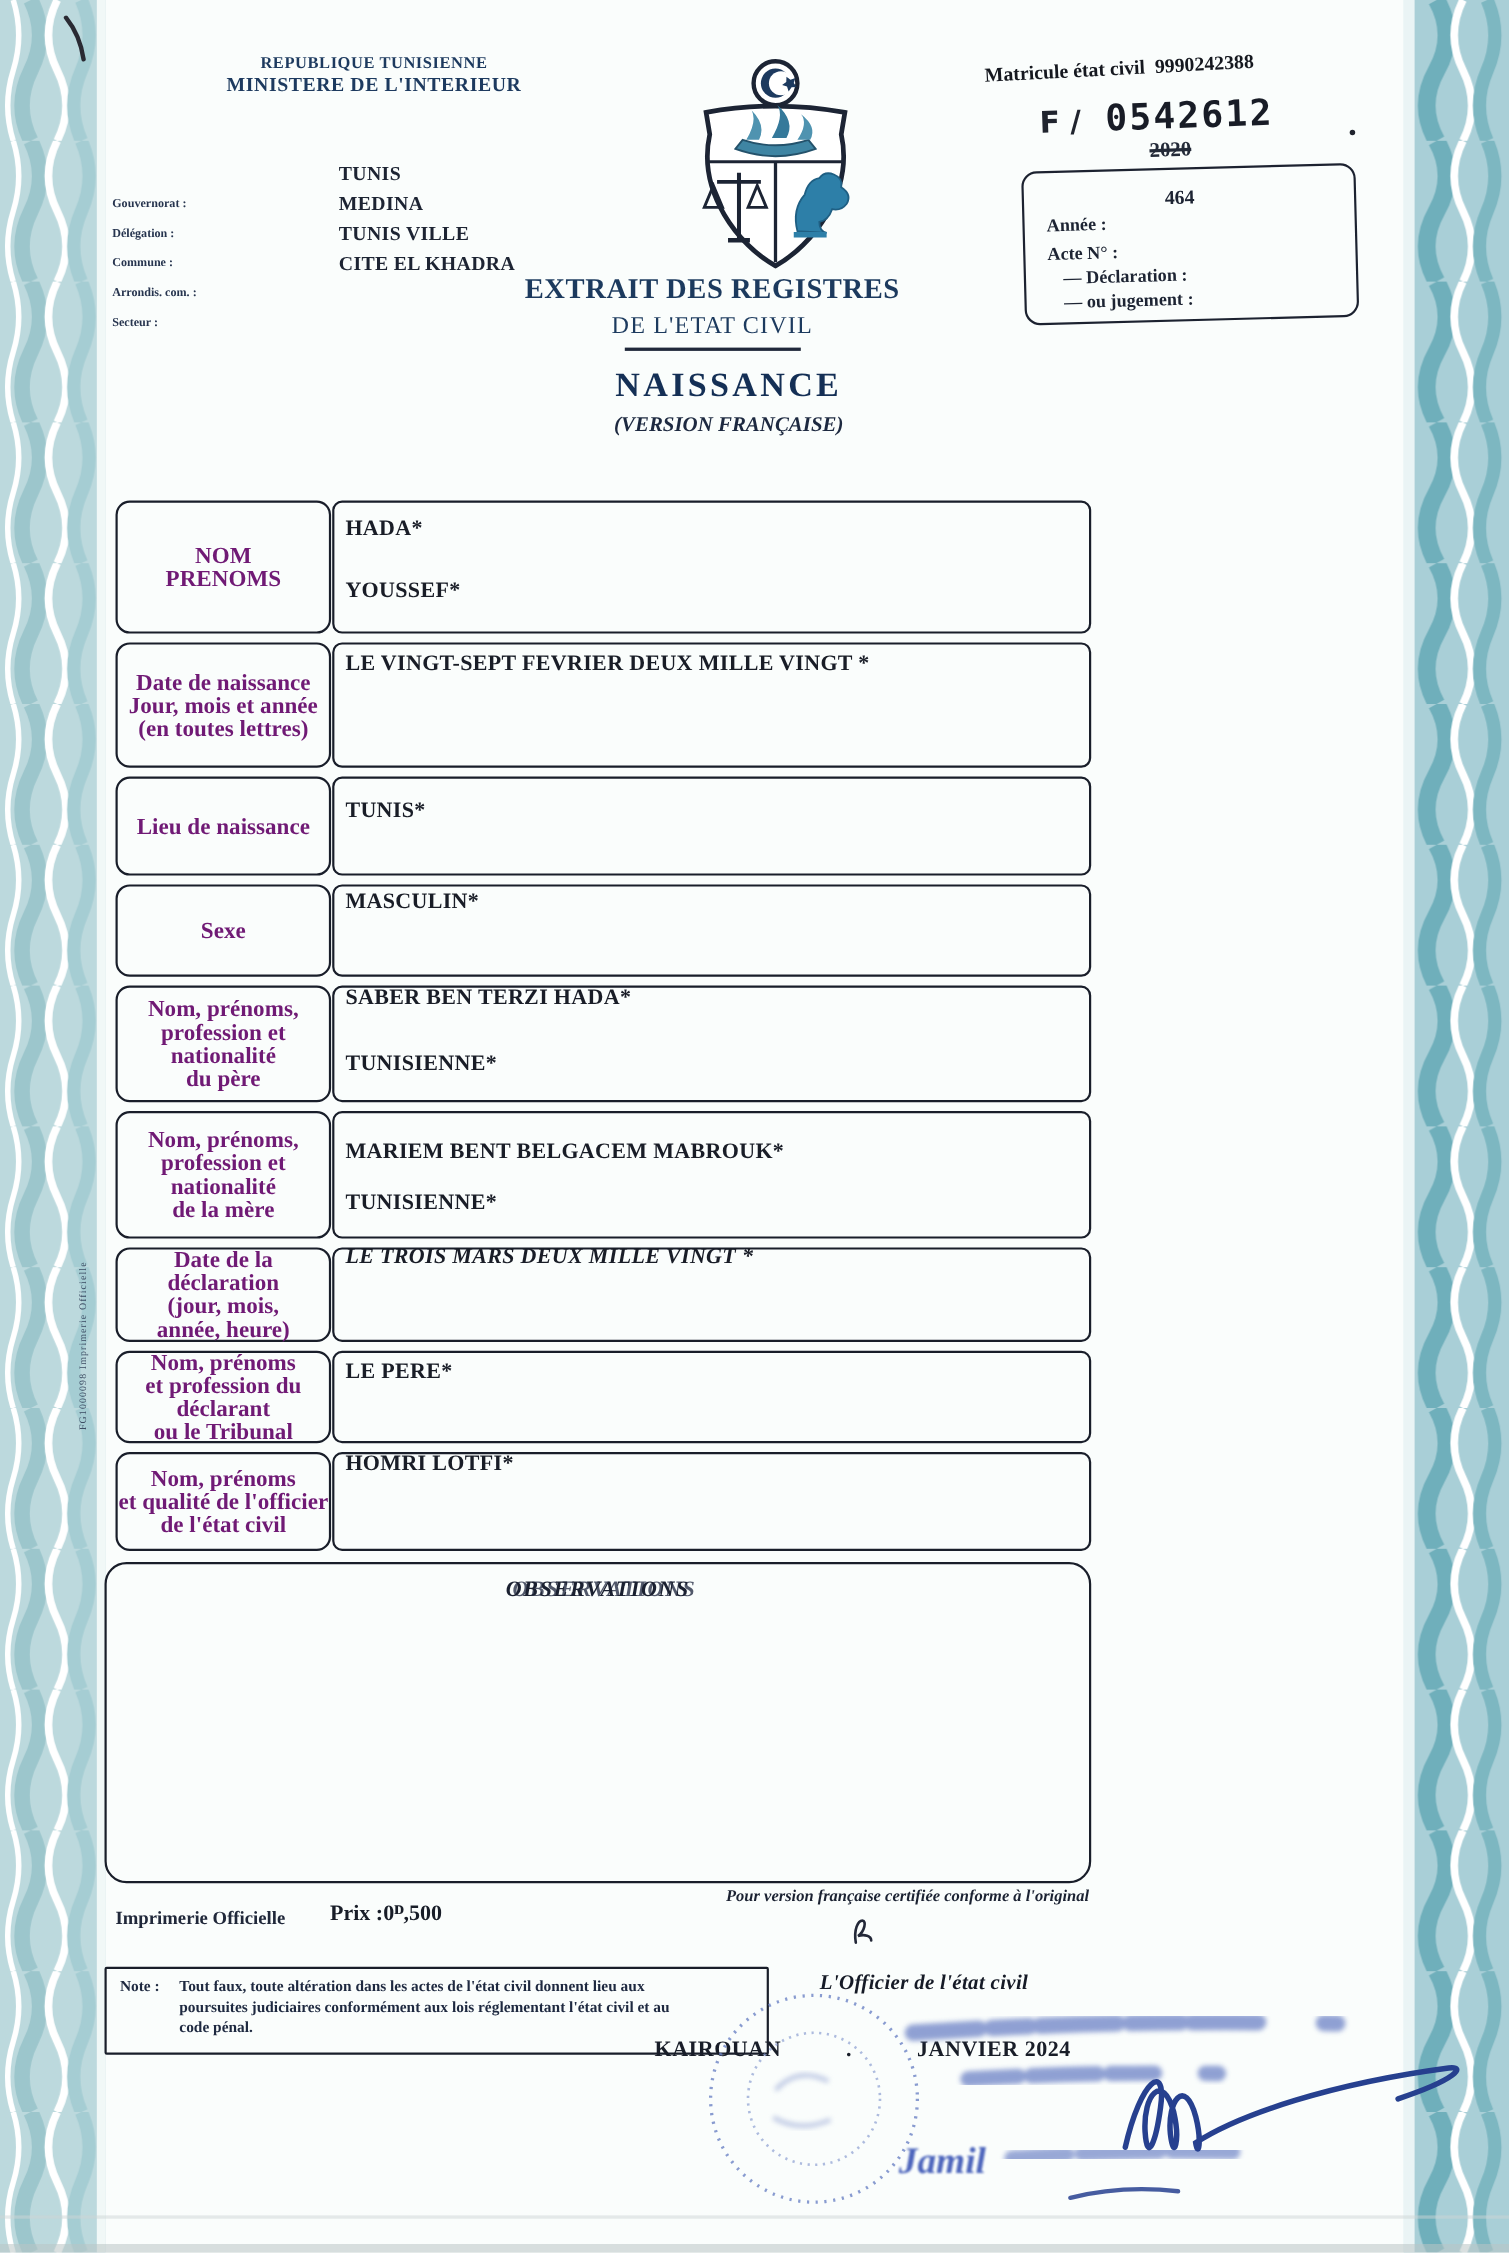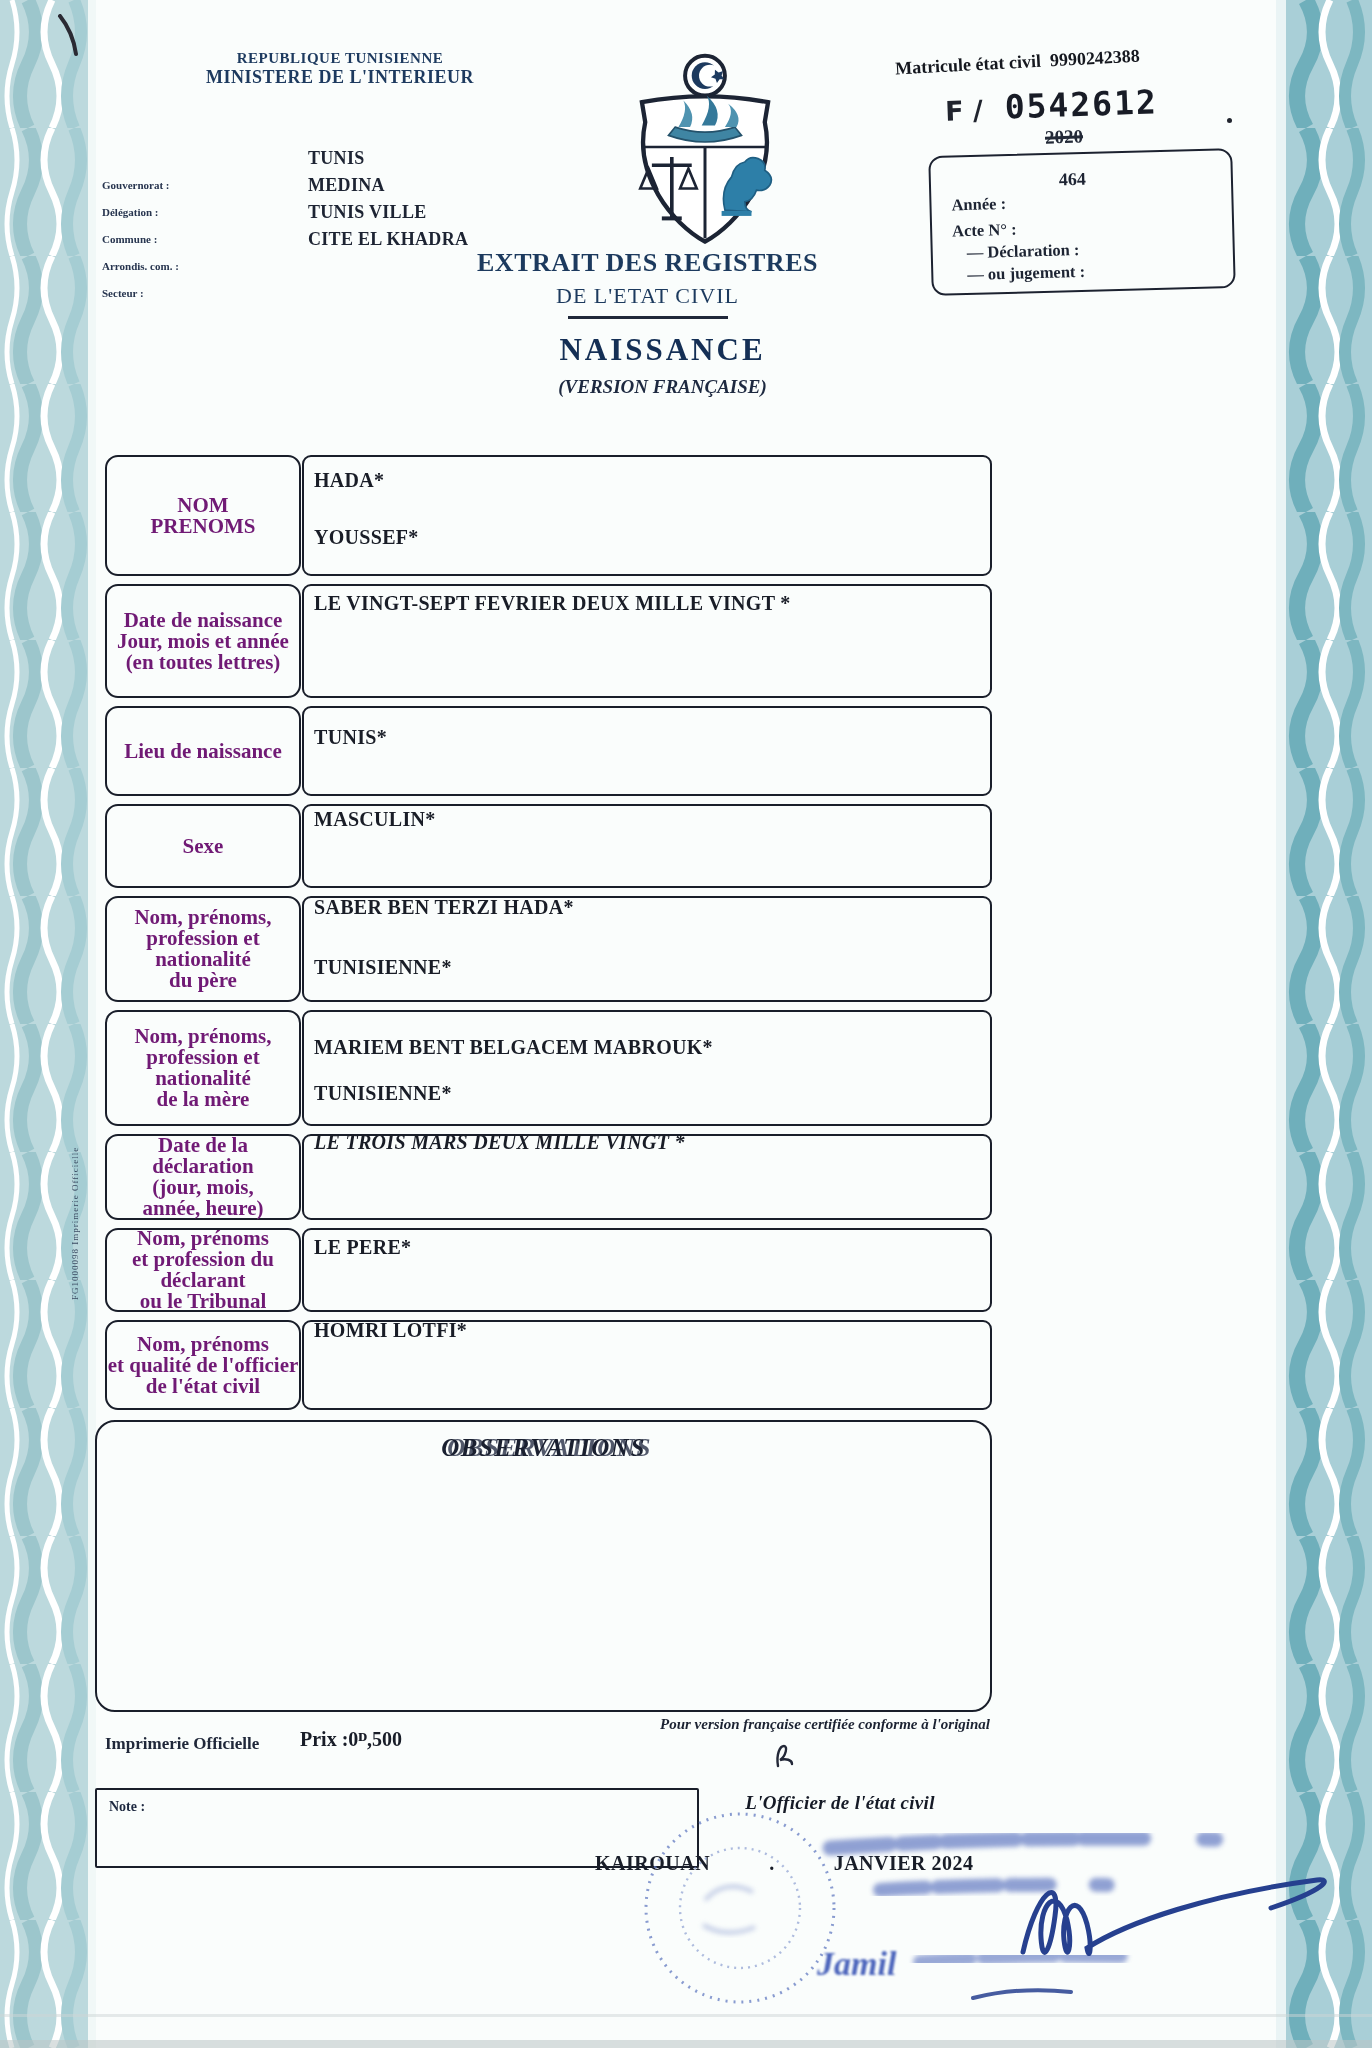--- a/index.html
+++ b/index.html
@@ -24,21 +24,21 @@
   .struck{font-size:19px;font-weight:bold;color:#232a38;text-decoration:line-through;text-decoration-thickness:2.5px;}
   .actebox{border:2.5px solid #1c2230;border-radius:14px;}
   .actetxt{font-size:16.5px;font-weight:bold;color:#1d2433;line-height:23px;}
   
   .lblbox{border:2.5px solid #191e2a;border-radius:13px;background:transparent;
           display:flex;flex-direction:column;justify-content:center;align-items:center;}
   .valbox{border:2.5px solid #191e2a;border-radius:9px;}
   .lline{font-size:21px;font-weight:bold;color:#701a75;line-height:21px;text-align:center;}
   .vline{position:absolute;left:10px;font-size:20px;font-weight:bold;color:#191d27;letter-spacing:.3px;white-space:nowrap;}
   .obsbox{border:2.5px solid #191e2a;border-radius:20px;}
-  .obst{font-size:25px;font-weight:bold;font-style:italic;letter-spacing:1.5px;color:#1a2030;
+  .obst{font-size:20px;font-weight:bold;font-style:italic;letter-spacing:1.5px;color:#1a2030;
         text-shadow:6px 0 0 rgba(24,32,58,.75);}
   
   .foot1{font-size:17px;font-weight:bold;color:#20283a;}
   .price{font-size:20px;font-weight:bold;color:#181d28;}
   .cert{font-size:15px;font-weight:bold;font-style:italic;color:#1b2232;}
   .kair{font-size:20px;font-weight:bold;color:#181d28;letter-spacing:.5px;}
   .offt{font-size:19px;font-weight:bold;font-style:italic;color:#151a26;letter-spacing:.3px;}
   .notebox{border:2.5px solid #191e2a;border-radius:2px;}
   .notetxt{font-size:14px;font-weight:bold;color:#1e2940;line-height:18.5px;}
   .sidetxt{font-size:9px;color:#3c4c63;letter-spacing:1px;transform:rotate(-90deg);transform-origin:left top;white-space:nowrap;}
@@ -232,20 +232,25 @@
     <span class="kair" style="margin-left:55px">.</span>
     <span class="kair" style="margin-left:55px">JANVIER 2024</span>
   </div>
   <svg class="abs" style="left:770px;top:1742px" width="30" height="30">
     <path d="M8,24 C6,12 10,4 14,4 C18,4 16,14 10,18 C16,16 22,18 22,22" stroke="#232838" stroke-width="2.4" fill="none" stroke-linecap="round"></path>
   </svg>
   <div class="abs offt" style="left:680px;top:1792px;width:320px;text-align:center">L'Officier de l'état civil</div>
 
   <div class="abs notebox" style="left:95px;top:1788px;width:600px;height:76px">
     <div class="abs notetxt" style="left:12px;top:8px">Note :</div>
+    <div class="abs" style="left:66px;top:8px;width:520px" id="notelines">
+        <div class="notetxt">Tout faux, toute altération dans les actes de l'état civil donnent lieu aux</div>
+        <div class="notetxt">poursuites judiciaires conformément aux lois réglementant l'état civil et au</div>
+        <div class="notetxt">code pénal.</div>
+      </div>
   </div>
 
   <svg class="abs" style="left:575px;top:1790px" width="770" height="250">
     <defs>
         <filter id="bl">
           <feGaussianBlur stdDeviation="2.6"></feGaussianBlur>
         </filter>
           <filter id="bl2">
           <feGaussianBlur stdDeviation="1.1"></feGaussianBlur>
         </filter>

